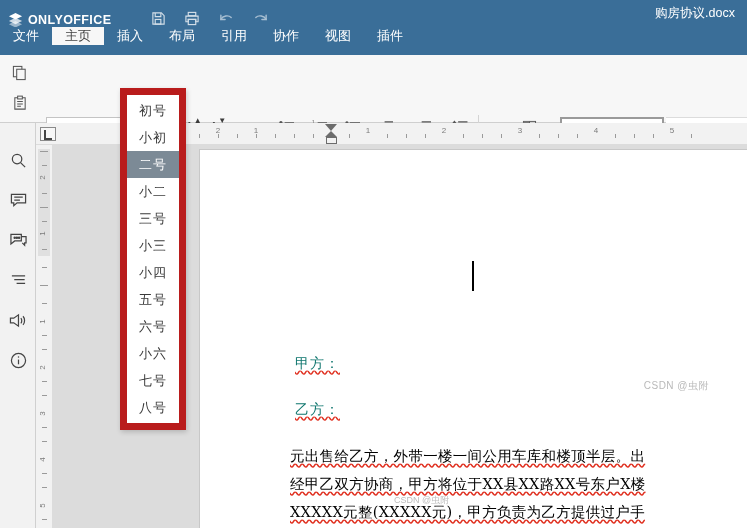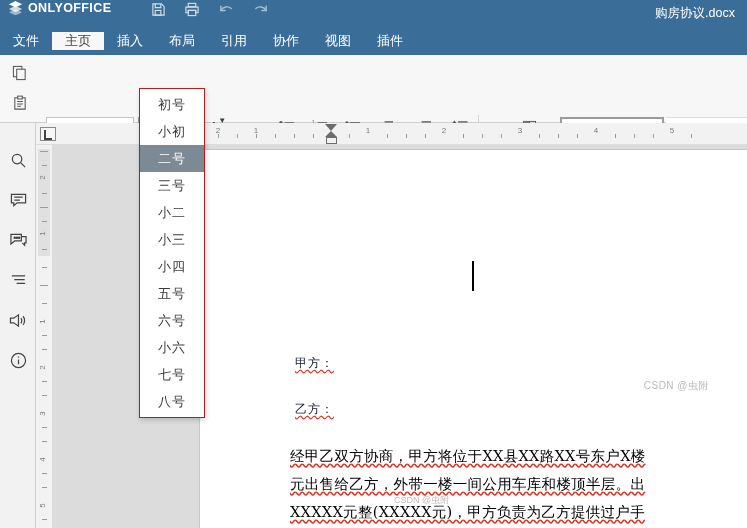--- a/index.html
+++ b/index.html
@@ -8,39 +8,39 @@
     overflow: hidden;
     font-family: "Liberation Sans", sans-serif;
     background: #ffffff;
   }
   #app { position: relative; width: 747px; height: 528px; overflow: hidden; }
 
   
   .titlebar {
     position: absolute; top: 0; left: 0; width: 747px; height: 27px;
     background: #3a6e98;
-    display: flex; align-items: flex-start;
+    display: flex; align-items: flex-end;
   }
   .brand {
     display: flex; align-items: center; gap: 5px;
     margin-left: 8px; color: #ffffff;
     font-size: 12.5px; font-weight: bold; letter-spacing: .4px;
   }
   .brand .logomark { display: block; }
   .tb-icons { display: flex; align-items: center; gap: 16px; margin-left: 38px; }
   .tb-icon { width: 18px; height: 18px; display: flex; align-items: center; justify-content: center; opacity: .78; }
   .doc-title {
     position: absolute; right: 12px; top: 5px;
     color: #ffffff; font-size: 12.5px;
   }
 
   
   .menubar {
     position: absolute; top: 27px; left: 0; width: 747px; height: 28px;
-    background: #3a6e98; display: flex; align-items: center;
+    background: #3a6e98; display: flex; align-items: flex-start;
   }
   .mtab {
     padding: 0 13px; display: flex; align-items: center;
     color: #ffffff; font-size: 13px; cursor: default;
   }
   .mtab.active { background: #f7f7f7; color: #444444; }
 
   
   .toolbar {
     position: absolute; top: 55px; left: 0; width: 747px; height: 68px;
@@ -170,21 +170,21 @@
   .doc-title-line {
     text-align: center; font-family: "DejaVu Serif", serif;
     font-size: 27px; font-weight: bold; letter-spacing: 3px;
     color: #000; margin-top: 100px; position: relative;
   }
   .caret-bar {
     display: inline-block; width: 2px; height: 30px; background: #000;
     vertical-align: -6px; margin-right: 1px;
   }
   .party {
-    font-family: "DejaVu Serif", serif; font-size: 12px; color: #0f172a;
+    font-family: "DejaVu Serif", serif; font-size: 14px; color: #0f766e;
     margin-top: 34px; letter-spacing: 1px;
   }
   .sqline { text-decoration: underline wavy #e03020; text-underline-offset: 2px; }
 
   .body-para {
     font-family: "DejaVu Serif", serif; font-size: 14.5px; color: #000;
     line-height: 28px; margin-top: 32px; letter-spacing: .3px;
     white-space: nowrap;
   }
 
@@ -192,22 +192,22 @@
     position: absolute; right: 38px; top: 234px;
     font-size: 10px; color: #b9b9b9; letter-spacing: .5px;
   }
   .watermark2 {
     position: absolute; left: 342px; top: 349px;
     font-size: 9px; color: #bdbdbd;
   }
 
   
   .fs-dropdown {
-    position: absolute; left: 139px; top: 88px; width: 66px;
-    background: #ffffff; border: 1px solid #b91c1c;
+    position: absolute; left: 120px; top: 88px; width: 66px;
+    background: #ffffff; border: 7px solid #b91c1c;
     box-shadow: 1px 2px 5px rgba(0,0,0,.18);
     z-index: 50; padding: 2px 0;
   }
   .fs-item {
     height: 27px; display: flex; align-items: center; justify-content: center;
     font-size: 13px; color: #3a3a3a; letter-spacing: 1px;
   }
   .fs-item.hover { background: #d4d9dd; }
   .fs-item.selected { background: #7c8a96; color: #ffffff; }
 </style>
@@ -604,37 +604,37 @@
 
   <div style="position:absolute;left:52px;top:145px;width:695px;height:383px;overflow:hidden;pointer-events:none;">
     <div style="position:absolute;left:243px;top:176px;" class="party">
       <span class="sqline">甲方：</span>
     </div>
     <div style="position:absolute;left:243px;top:222px;" class="party">
       <span class="sqline">乙方：</span>
     </div>
 
     <div style="position:absolute;left:238px;top:265px;" class="body-para">
+      <div class="sqline">元出售给乙方，外带一楼一间公用车库和楼顶半层。出</div>
       <div class="sqline">经甲乙双方协商，甲方将位于XX县XX路XX号东户X楼</div>
-      <div class="sqline">元出售给乙方，外带一楼一间公用车库和楼顶半层。出</div>
       <div class="sqline">XXXXX元整(XXXXX元)，甲方负责为乙方提供过户手</div>
       <div class="sqline">两次付清房款，现付X万元整(XXXXX.00元)，余下的于</div>
 
     </div>
 
     <div class="watermark">CSDN @虫附</div>
     <div class="watermark2">CSDN @虫附</div>
   </div>
 
   <div class="fs-dropdown">
     <div class="fs-item">初号</div>
     <div class="fs-item">小初</div>
     <div class="fs-item selected">二号</div>
+    <div class="fs-item">小二</div>
     <div class="fs-item">三号</div>
-    <div class="fs-item">小二</div>
     <div class="fs-item">小三</div>
     <div class="fs-item">小四</div>
     <div class="fs-item">五号</div>
     <div class="fs-item">六号</div>
     <div class="fs-item">小六</div>
     <div class="fs-item">七号</div>
     <div class="fs-item">八号</div>
   </div>
 
 </div>

